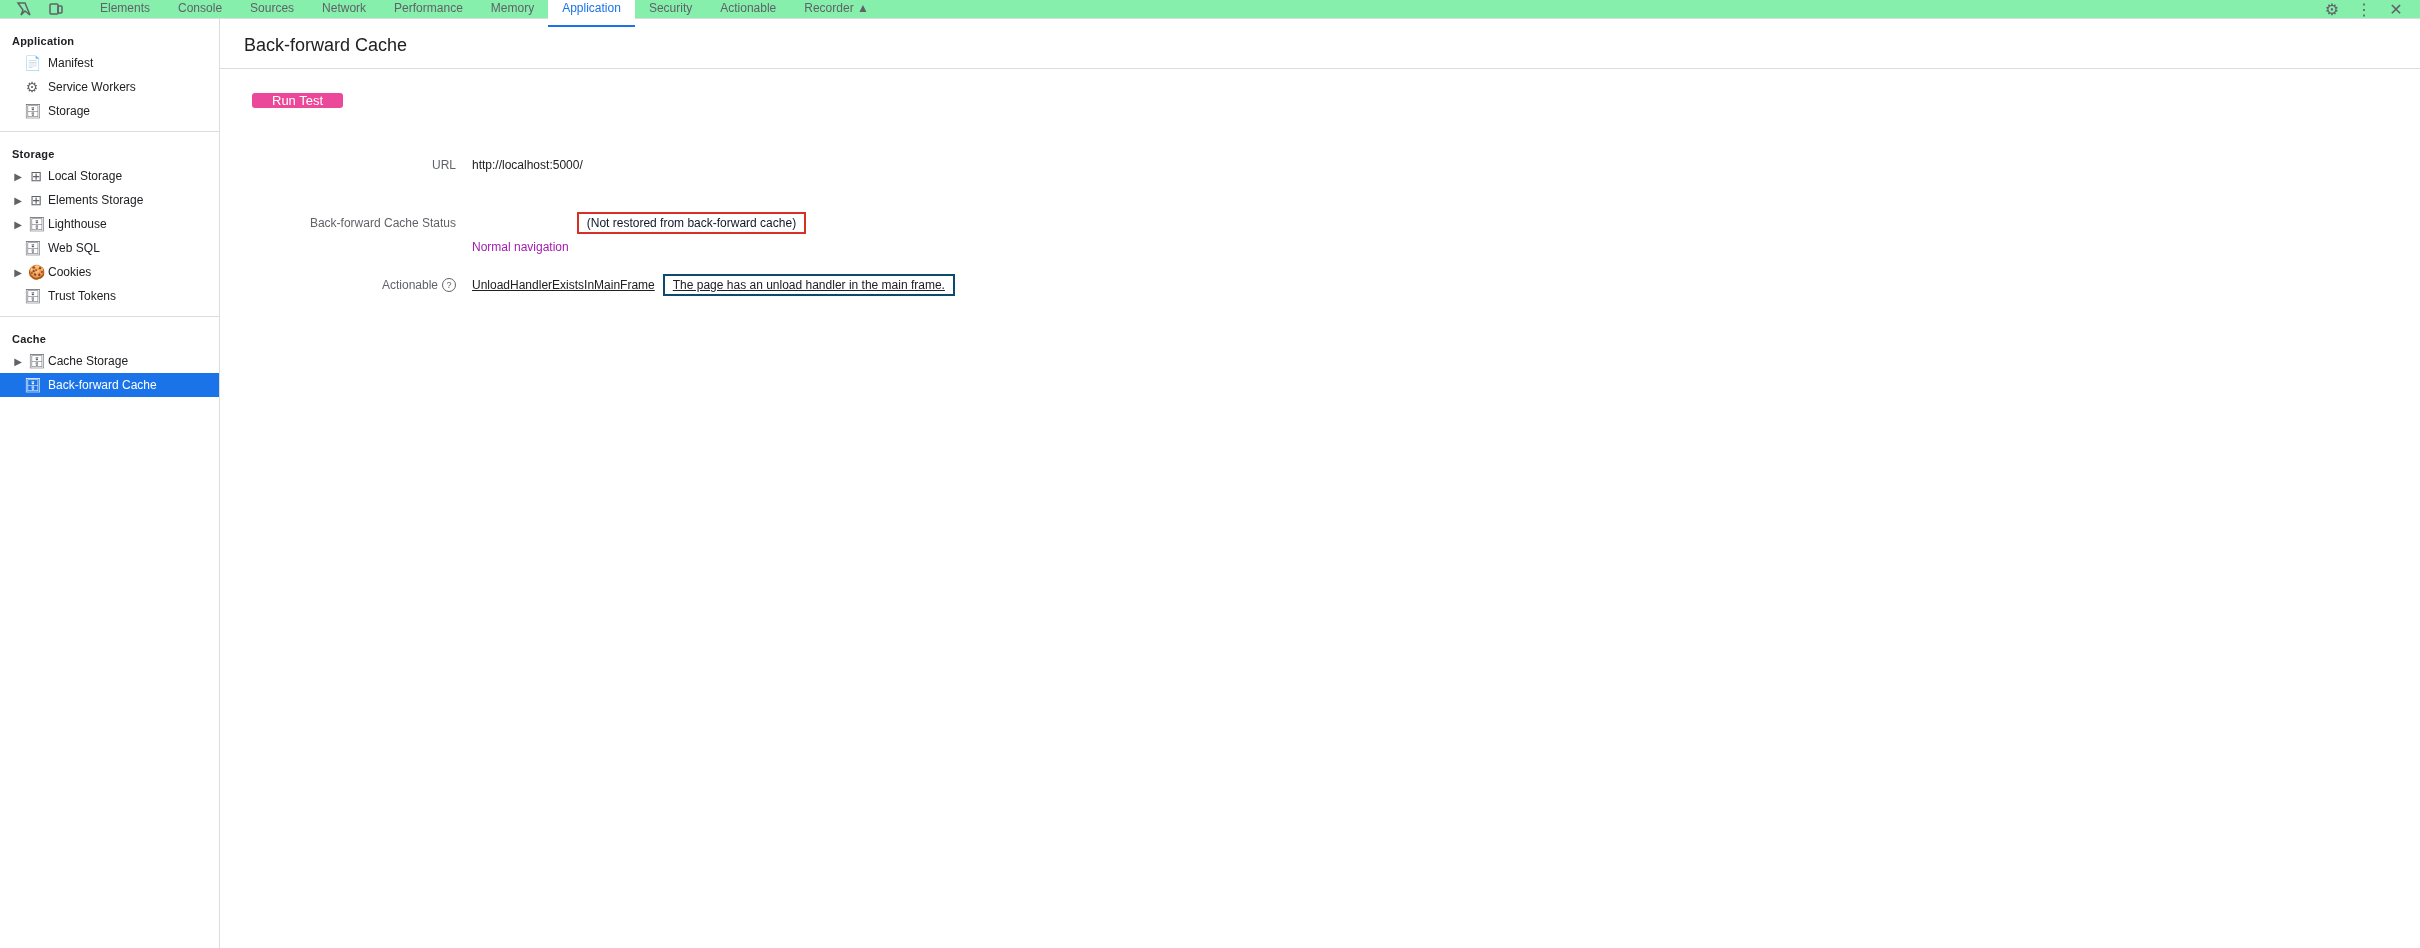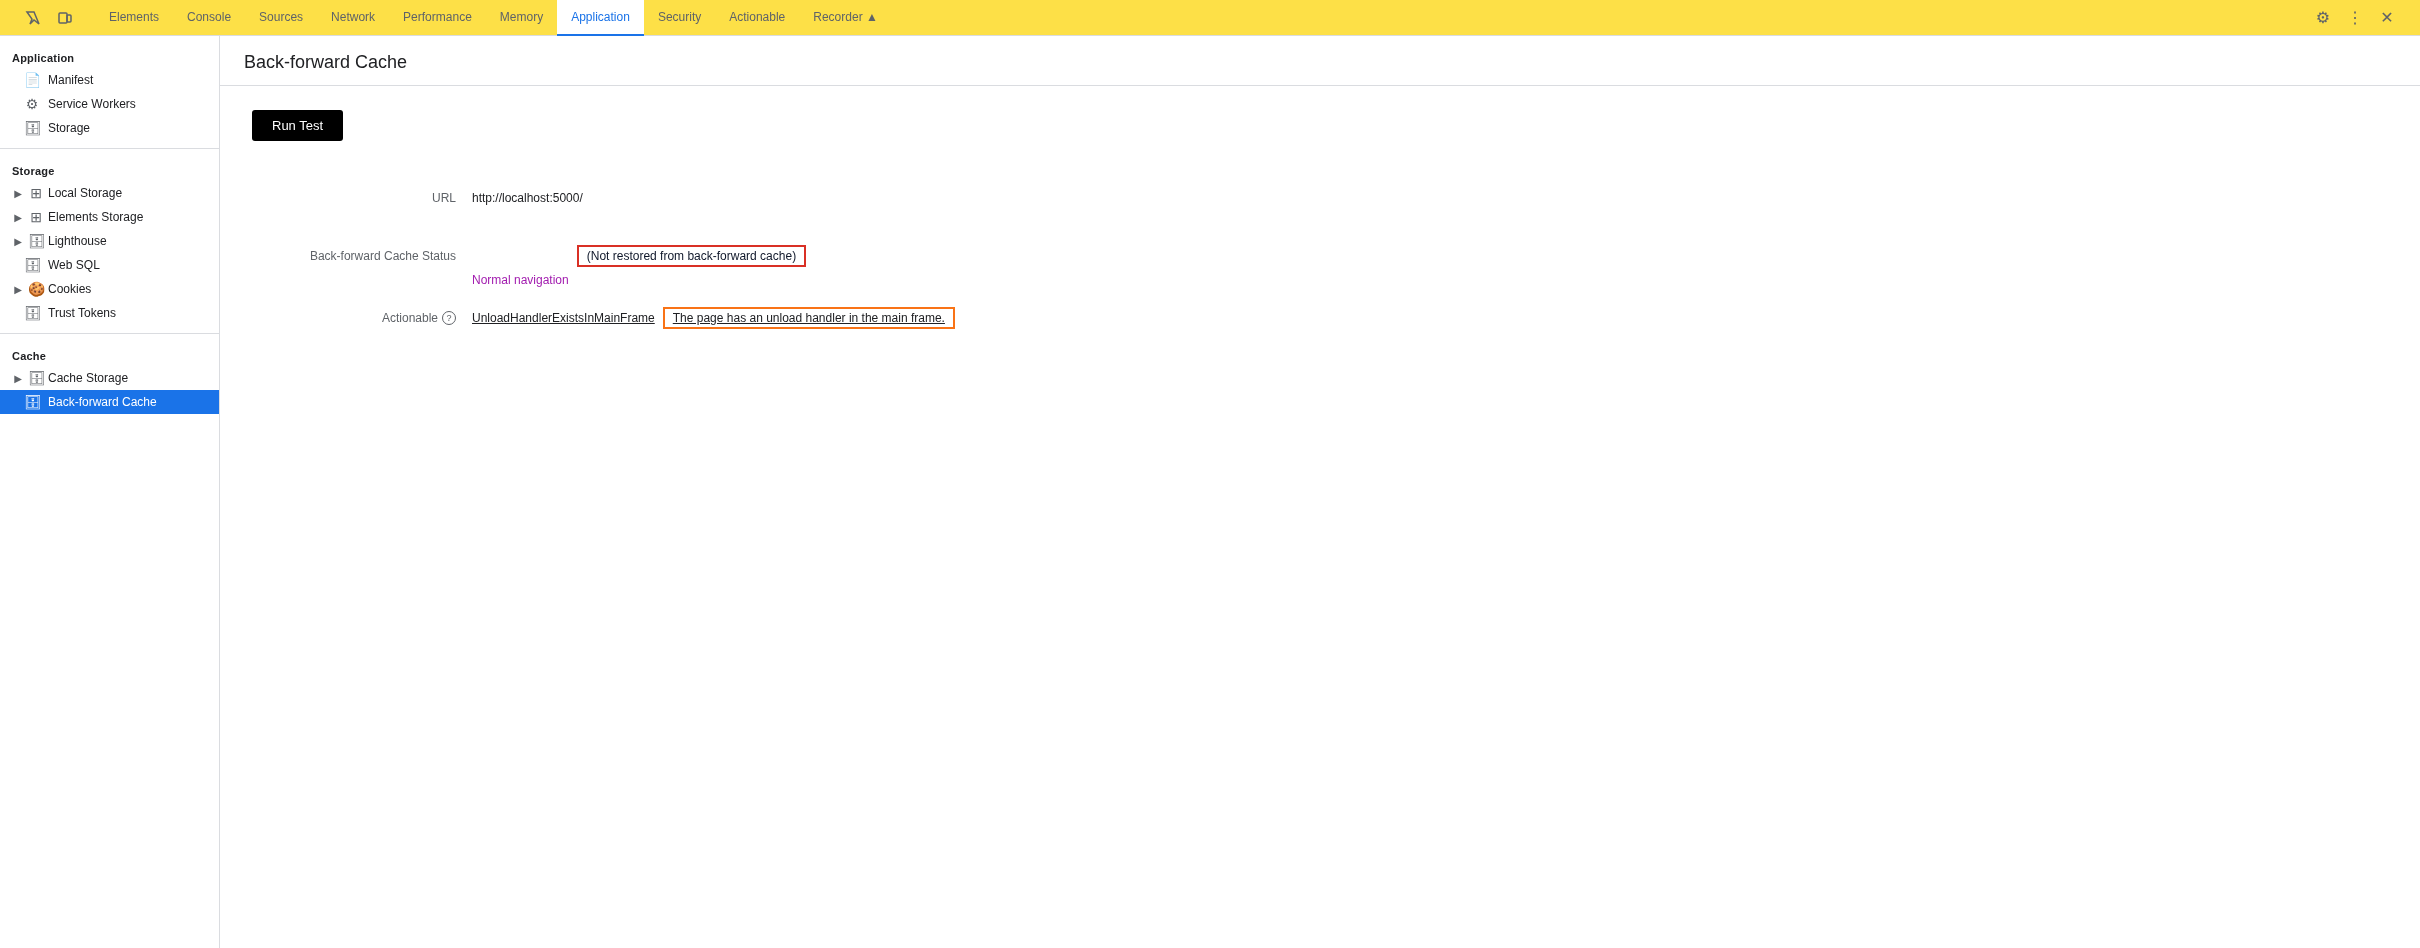--- a/index.html
+++ b/index.html
@@ -12,23 +12,23 @@
       overflow: hidden;
       display: flex;
       flex-direction: column;
     }
 
     
     .tab-bar {
       display: flex;
       align-items: center;
       border-bottom: 1px solid #dadce0;
-      background: #fde047;
-      height: 36px;
-      padding: 0 19px;
+      background: #86efac;
+      height: 19px;
+      padding: 0 10px;
       flex-shrink: 0;
     }
     .tab-bar-icons {
       display: flex;
       align-items: center;
       gap: 4px;
       margin-right: 16px;
     }
     .tab-icon-btn {
       width: 28px;
@@ -155,24 +155,24 @@
     }
     .panel-title {
       font-size: 18px;
       font-weight: 400;
       color: #202124;
     }
     .panel-body {
       padding: 24px 32px;
     }
     .run-test-btn {
-      background: #000000;
+      background: #ec4899;
       color: #fff;
       border: none;
-      padding: 8px 20px;
+      padding: 0 20px;
       border-radius: 3px;
       font-size: 13px;
       cursor: pointer;
       font-weight: 500;
       margin-bottom: 32px;
     }
 
     .info-table {
       display: grid;
       grid-template-columns: 220px auto;
@@ -223,21 +223,21 @@
       gap: 8px;
       padding: 10px 0;
       font-size: 12px;
       text-decoration: underline;
     }
     .actionable-key {
       color: #202124;
       font-size: 12px;
     }
     .actionable-desc-box {
-      border: 2px solid #f97316;
+      border: 2px solid #0c4a6e;
       padding: 2px 8px;
       font-size: 12px;
       color: #202124;
       display: inline-block;
     }
     .help-icon {
       width: 14px;
       height: 14px;
       border: 1.5px solid #5f6368;
       border-radius: 50%;

